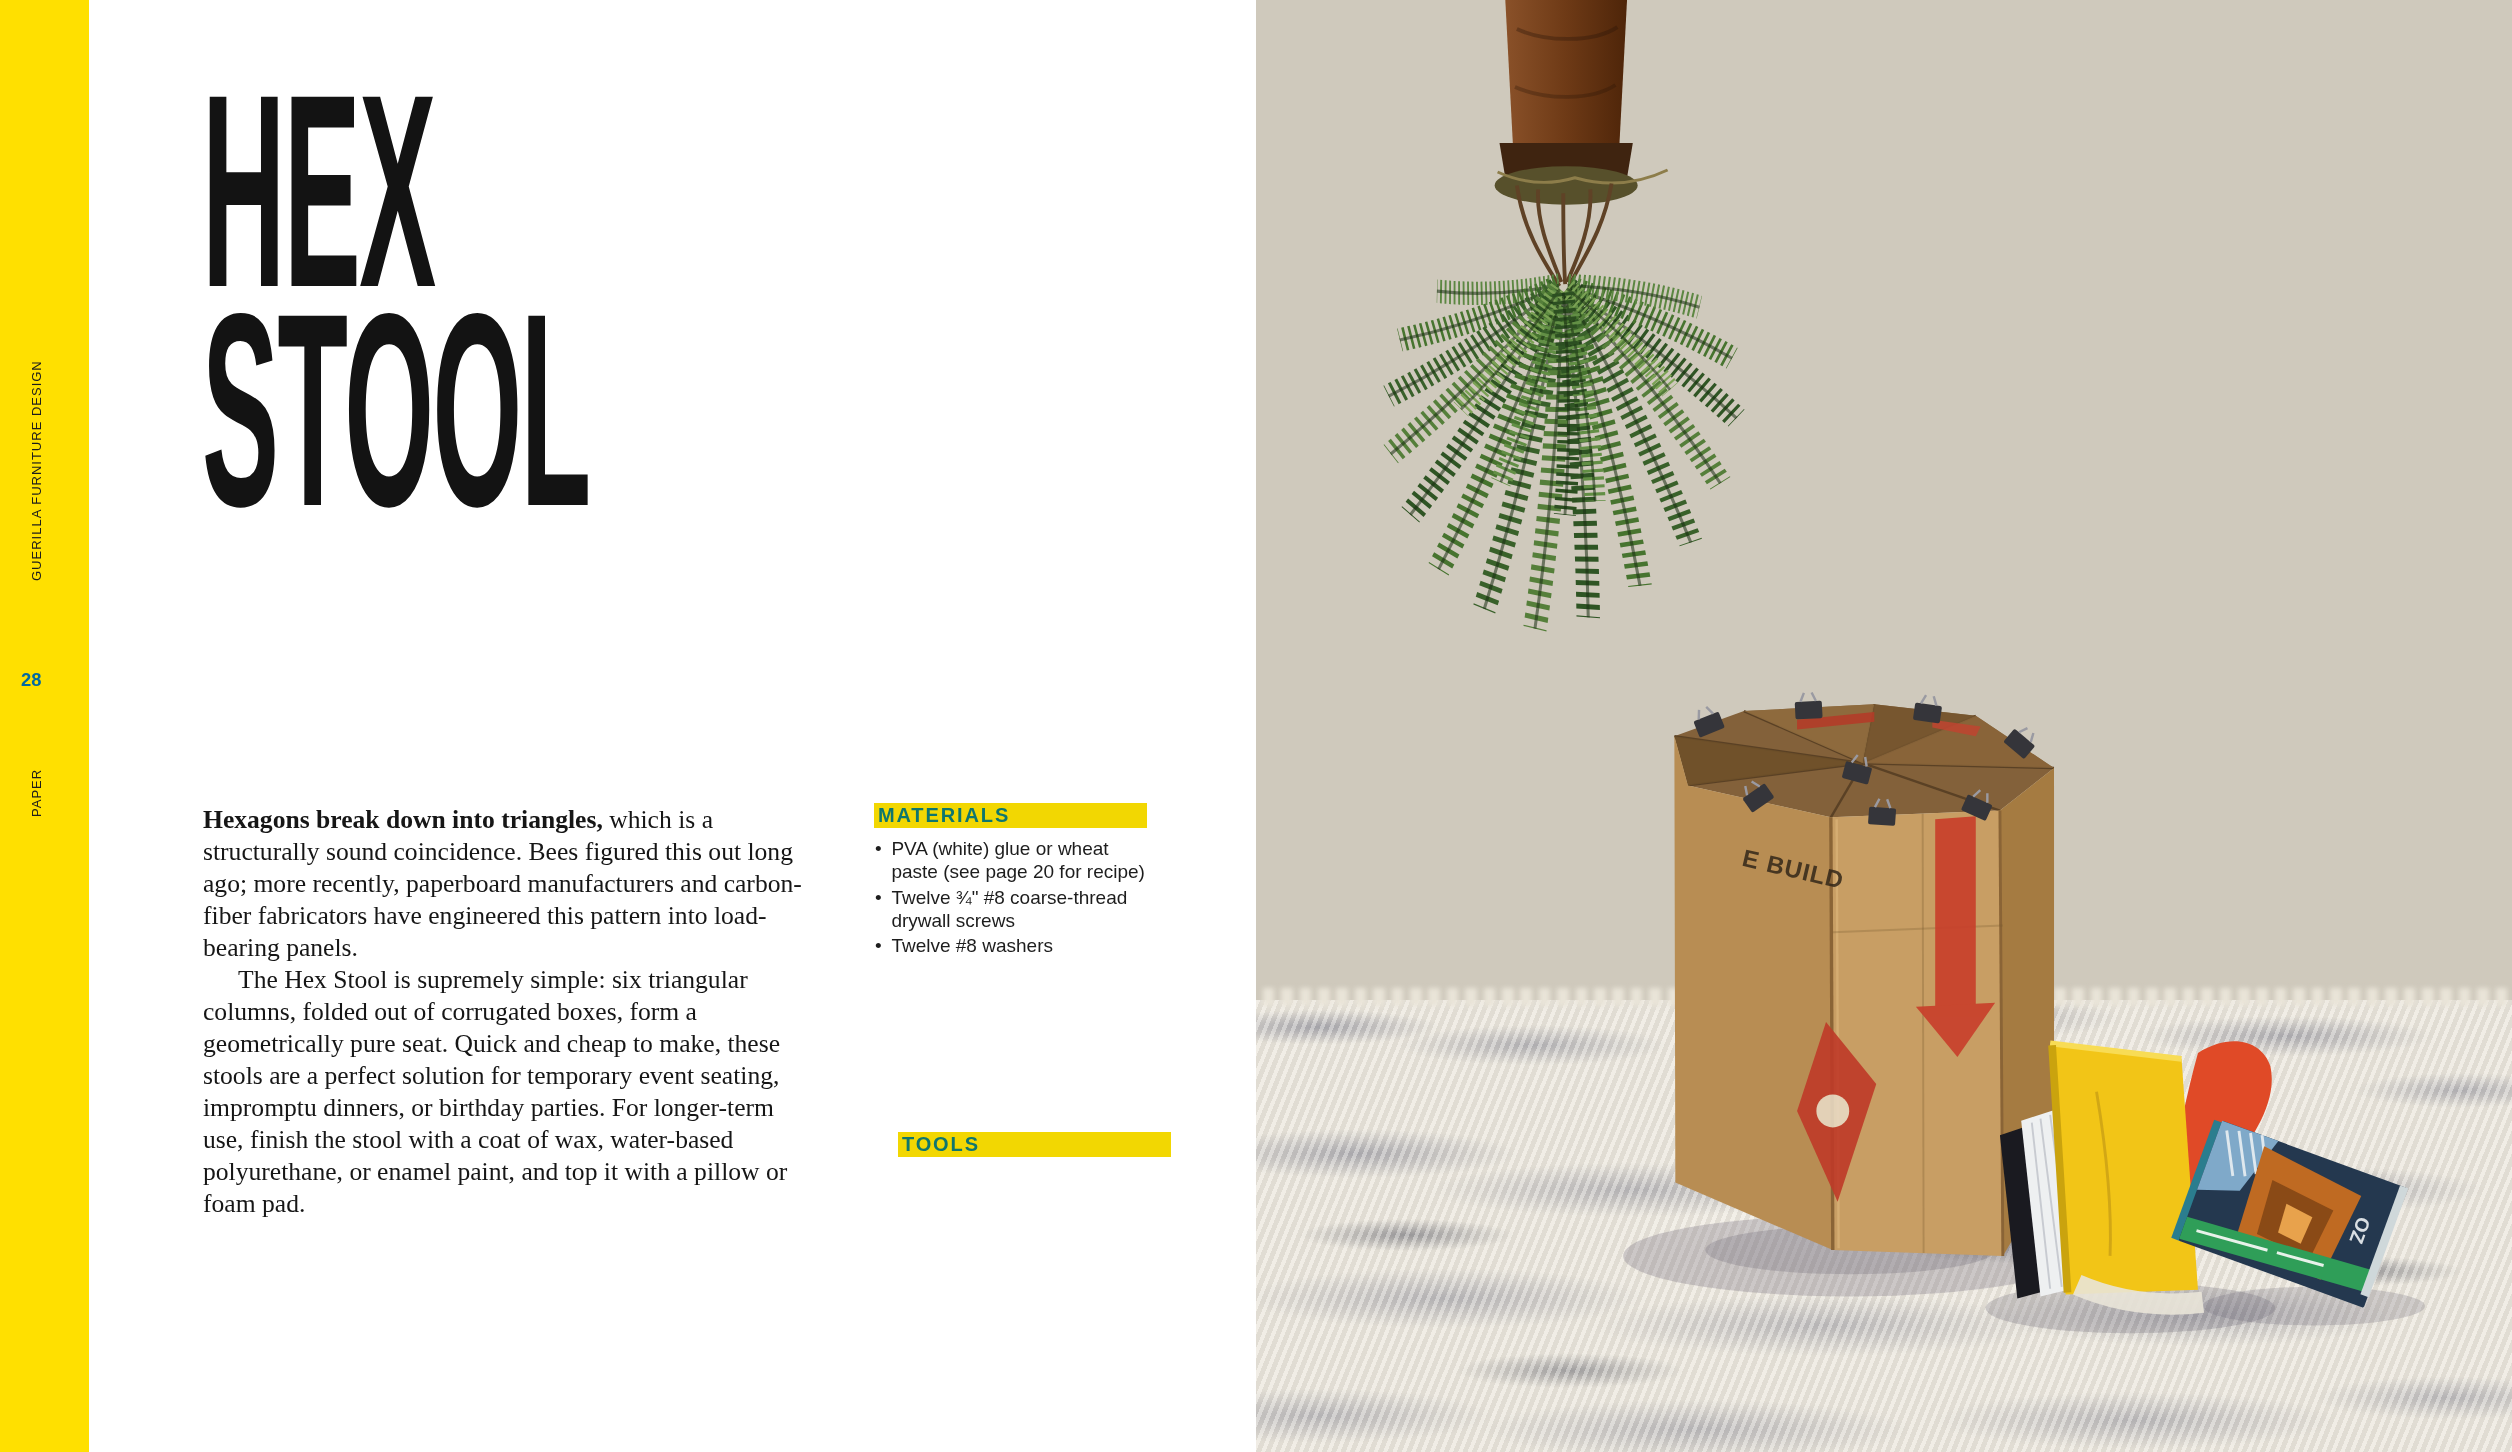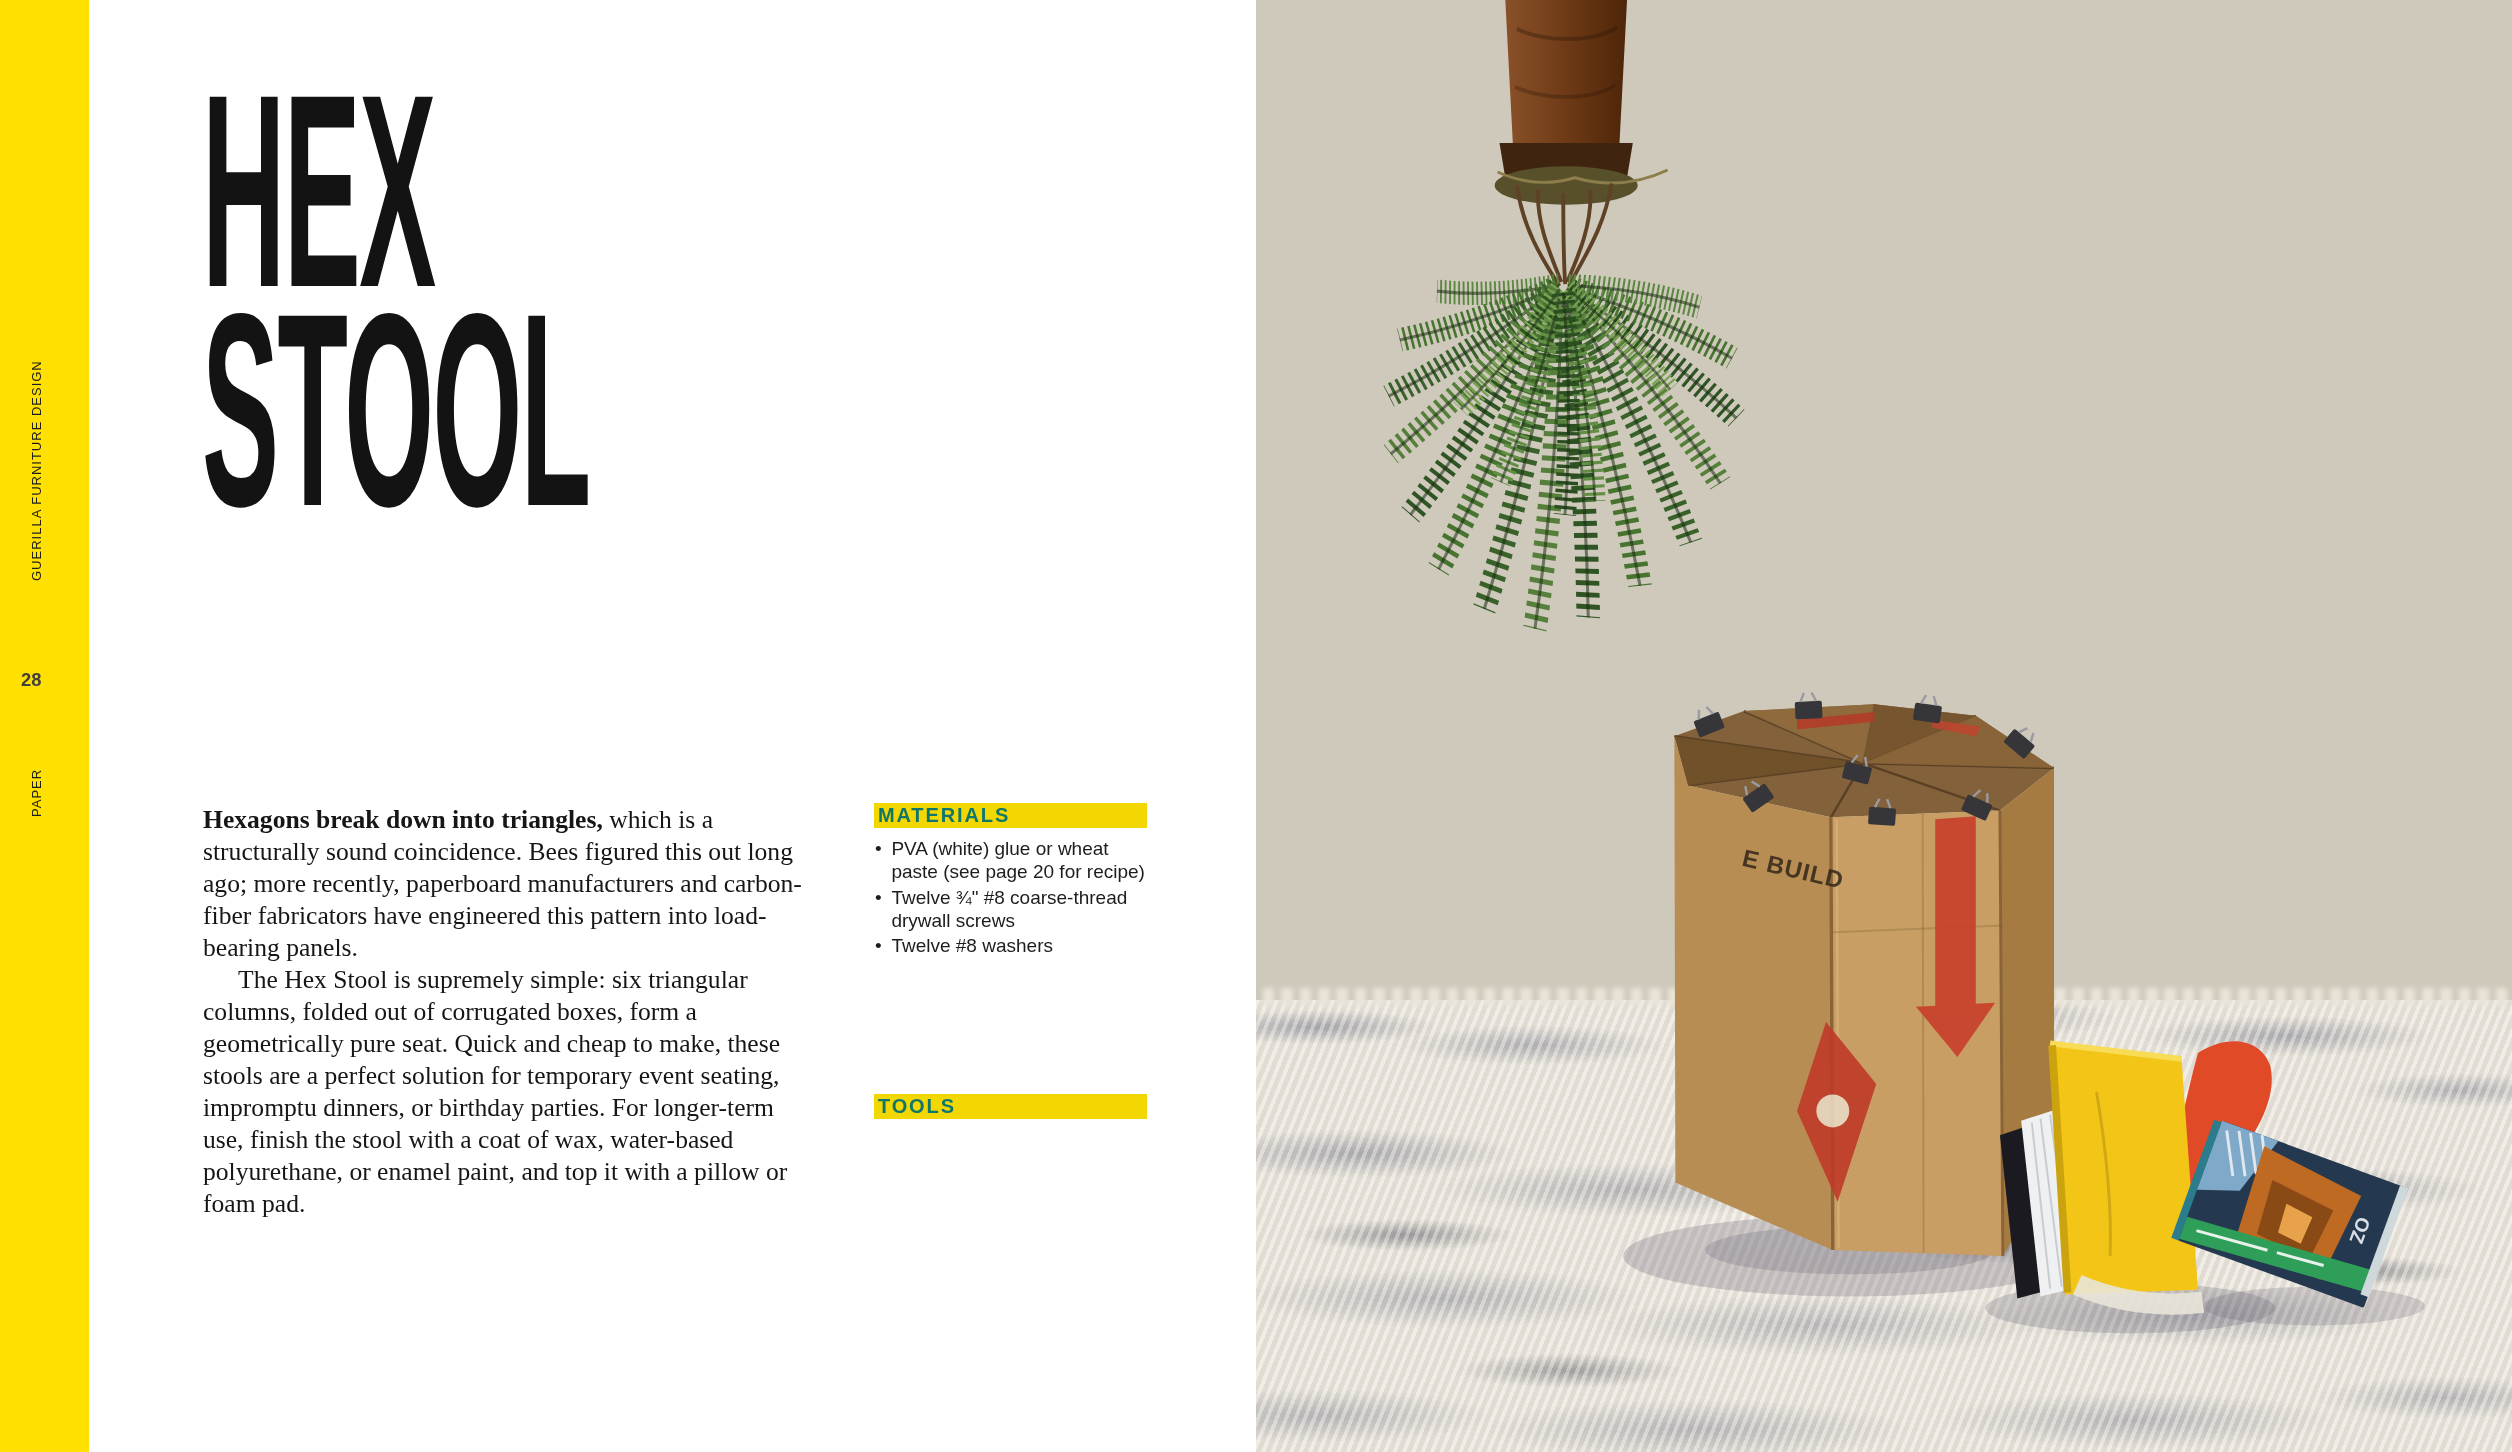--- a/index.html
+++ b/index.html
@@ -5,21 +5,21 @@
   html,body{margin:0;padding:0;}
   body{width:2512px;height:1452px;background:#ffffff;font-family:"Liberation Sans",sans-serif;}
   .spread{position:relative;width:2512px;height:1452px;background:#ffffff;overflow:hidden;}
 
   
   .spine{position:absolute;left:0;top:0;width:89px;height:1452px;background:#FFE000;}
   .spine-rot{position:absolute;transform:rotate(-90deg);transform-origin:0 0;white-space:nowrap;
              font-size:13px;letter-spacing:1px;color:#1c1c1c;}
   .spine-title{left:29px;top:581px;}
   .spine-section{left:29px;top:817px;}
-  .spine-page{position:absolute;left:21px;top:669px;font-weight:bold;font-size:18.4px;color:#404040;}
+  .spine-page{position:absolute;left:21px;top:669px;font-weight:bold;font-size:18.4px;color:#0369a1;}
 
   
   .display-line{position:absolute;left:202px;font-weight:bold;font-size:275px;line-height:1;
                 letter-spacing:-3.9px;color:#131313;white-space:nowrap;
                 transform:scaleX(0.42);transform-origin:0 0;}
   .t1{top:53px;} .t2{top:272px;}
 
   
   .intro{position:absolute;left:203px;top:804px;width:603px;font-family:"Liberation Serif",serif;
          font-size:25.6px;line-height:32px;color:#161616;}
@@ -29,21 +29,21 @@
 
   
   .side{position:absolute;left:874px;width:282px;color:#1d1d1d;}
   .side-bar{width:273px;height:25px;background:#F2D702;display:flex;align-items:center;}
   .side-bar span{font-weight:bold;font-size:20px;letter-spacing:1.9px;color:#0f766e;padding-left:3.9px;}
   .side ul{list-style:none;margin:8.7px 0 0 0;padding:0;font-size:19px;line-height:23.5px;}
   .side li{position:relative;padding-left:17.4px;margin:0 0 1.9px 0;}
   .side li::before{content:"\2022";position:absolute;left:1px;top:0;}
   .side li span{white-space:pre-line;}
   .materials{top:803px;}
-  .tools{top:1094px;}
+  .tools{top:1132px;margin-left:24px;}
 
   
   .photo{position:absolute;left:1256px;top:0;width:1256px;height:1452px;overflow:hidden;background:#d6d0c4;}
   .wall{position:absolute;left:0;top:0;width:1256px;height:1010px;
     background-color:#cfc9bc;
     background-image:
       repeating-linear-gradient(180deg, rgba(110,98,82,.15) 0 2.9px, rgba(0,0,0,0) 2.9px 54px),
       repeating-linear-gradient(90deg, rgba(110,98,82,.06) 0 1.9px, rgba(0,0,0,0) 1.9px 114px),
       radial-gradient(ellipse 116px 164px at 99% 3%, rgba(62,60,56,.85), transparent 70%),
       radial-gradient(circle 10.6px at 80.5% 41%, rgba(165,62,40,.85), transparent 65%),

